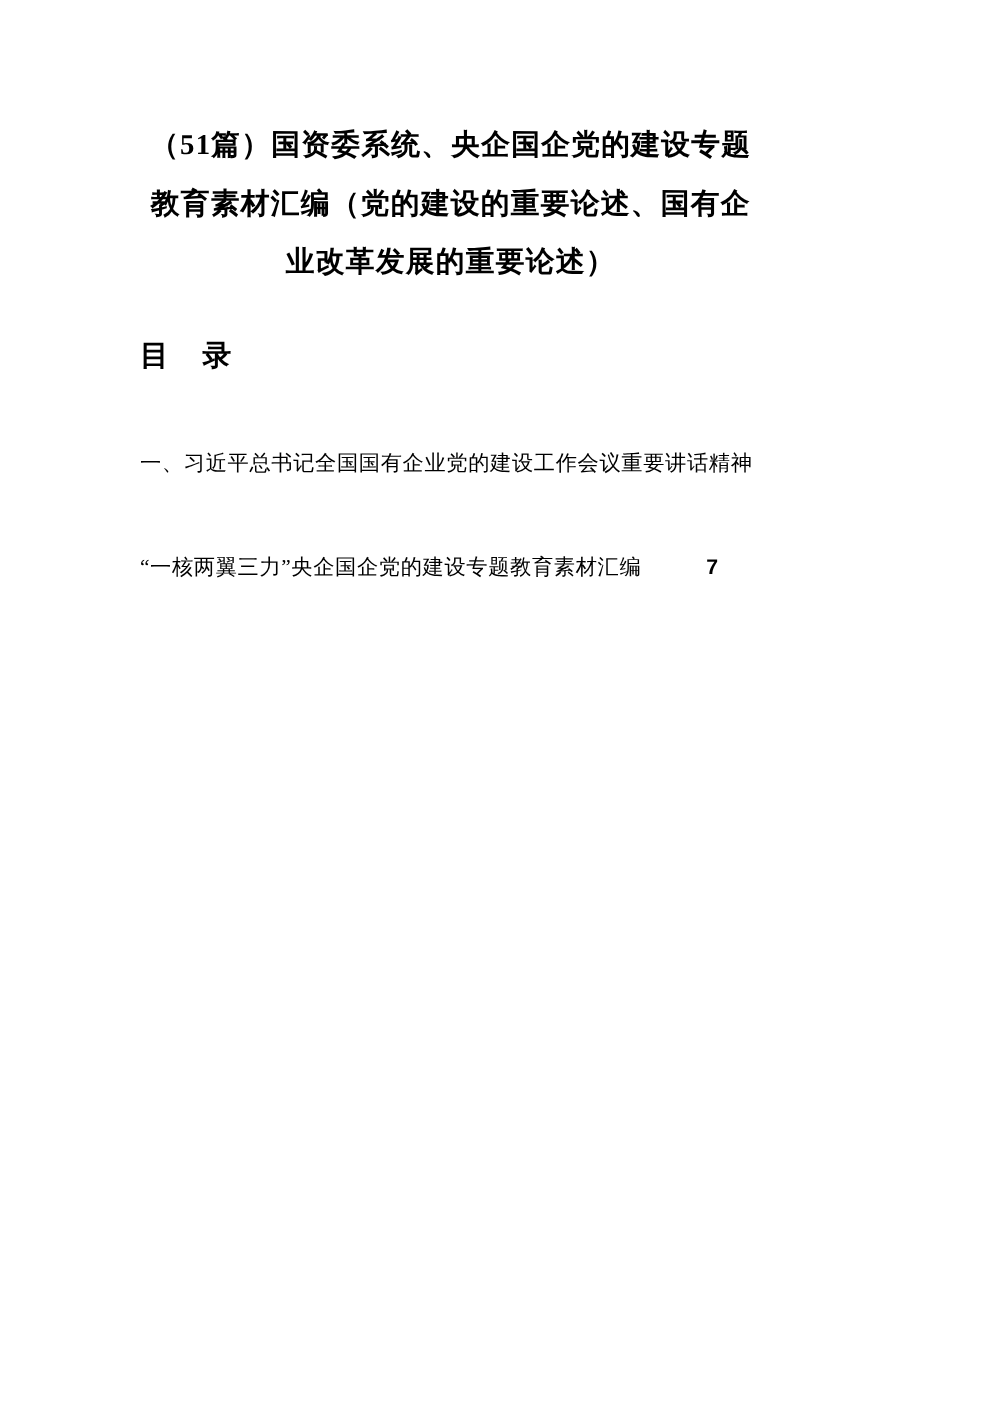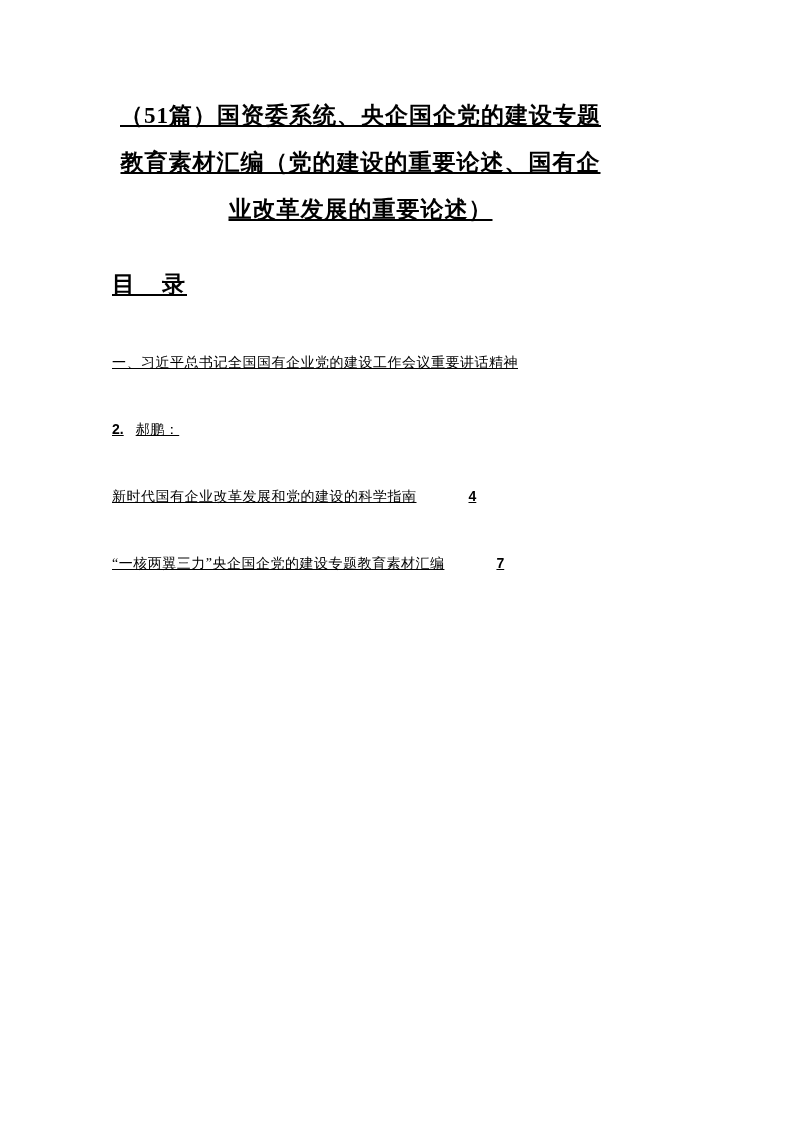--- a/index.html
+++ b/index.html
@@ -10,41 +10,40 @@
   .page {
     position: relative;
     width: 670px;
     height: 1122px;
     box-sizing: border-box;
     padding: 92px 61px 0 112px;
     background: #ffffff;
     color: #000000;
     overflow: hidden;
     font-family: "Liberation Serif", "DejaVu Serif", serif;
-    text-decoration: underline;
   }
   .doc-title {
     margin: 0;
     font-size: 23px;
     font-weight: 700;
     line-height: 47px;
     letter-spacing: 1px;
     text-align: center;
   }
   .toc-heading {
     margin: 28px 0 0 0;
     font-size: 23px;
     font-weight: 700;
     line-height: 47px;
     letter-spacing: 2px;
     text-align: left;
   }
   .body-text {
-    font-size: 14px;
-    line-height: 27px;
+    font-size: 17px;
+    line-height: 43px;
     letter-spacing: 0.5px;
     font-weight: 400;
   }
   .section-heading {
     margin: 41px 0 0 0;
     text-align: justify;
   }
   .toc-line {
     margin: 40px 0 0 0;
     text-align: justify;
@@ -67,20 +66,16 @@
 
 <div class="page">
   <h1 class="doc-title">（51篇）国资委系统、央企国企党的建设专题教育素材汇编（党的建设的重要论述、国有企业改革发展的重要论述）</h1>
 
   <h2 class="toc-heading">目　录</h2>
 
   <p class="body-text section-heading">一、习近平总书记全国国有企业党的建设工作会议重要讲话精神</p>
 
   <div id="toc-entries">
       <div>
-        <p class="body-text toc-line"><span class="num toc-org-num">2.</span><span>郝鹏：</span></p>
-        <p class="body-text toc-line"><span>新时代国有企业改革发展和党的建设的科学指南</span><span class="pg-gap"></span><span class="num">4</span></p>
-      </div>
-      <div>
         <p class="body-text toc-line"><span>“一核两翼三力”央企国企党的建设专题教育素材汇编</span><span class="pg-gap"></span><span class="num">7</span></p>
       </div>
     </div>
 </div>
 
 </body></html>

